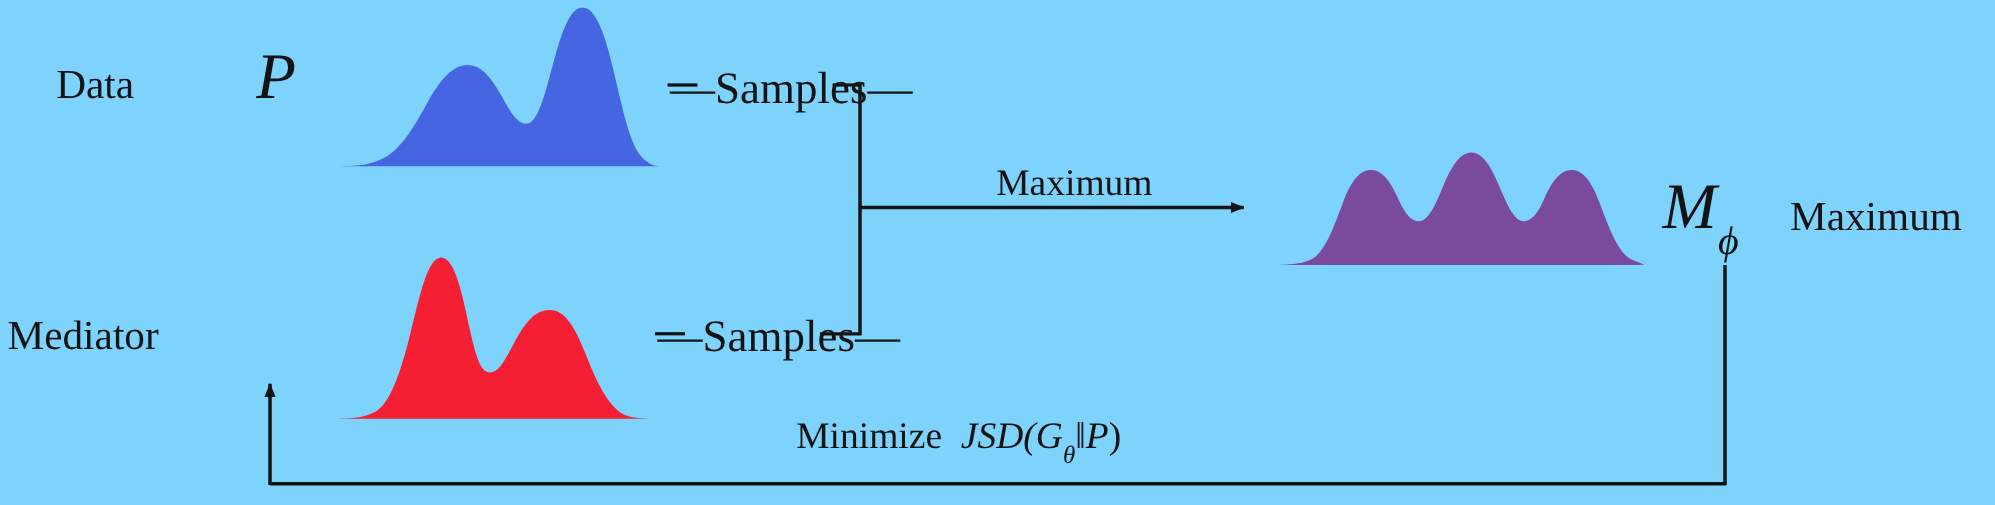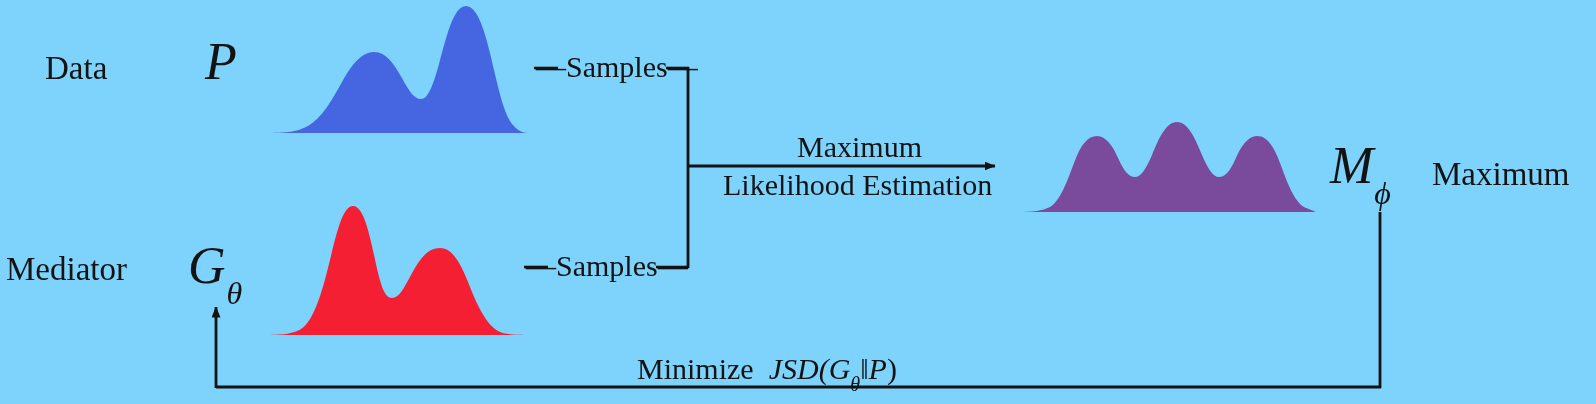--- a/index.html
+++ b/index.html
@@ -29,21 +29,21 @@
   .lbl-role   { font-size: 33px; }
   .lbl-sym    { font-size: 52px; font-style: italic; }
   .lbl-sym .sub {
     font-size: 32px;
     font-style: italic;
     vertical-align: sub;
     position: relative;
     top: 10px;
     left: 1px;
   }
-  .lbl-edge   { font-size: 30px; }
+  .lbl-edge   { font-size: 36px; }
   .lbl-edge-2 { font-size: 30px; }
   .lbl-bottom { font-size: 30px; }
   .lbl-bottom .math { font-style: italic; }
   .lbl-bottom .math .sub {
     font-size: 20px;
     vertical-align: sub;
     position: relative;
     top: 5px;
   }
   .lbl-bottom .upr { font-style: normal; }
@@ -127,32 +127,28 @@
 
     <line x1="216" y1="388" x2="216" y2="307" stroke="#131313" stroke-width="2.8" marker-end="url(#arrowhead-up)"></line>
   </svg>
 
   <div class="abs lbl lbl-role" style="left:45px; top:52px;">Data</div>
   <div class="abs lbl lbl-sym" style="left:205px; top:36px;">
     <span>P</span><span class="sub"></span>
   </div>
 
   <div class="abs lbl lbl-role" style="left:6px; top:253px;">Mediator</div>
-  <div class="abs lbl lbl-sym" style="left:188px; top:240px;">
-    <span>G</span><span class="sub">θ</span>
-  </div>
 
   <div class="abs lbl lbl-sym" style="left:1330px; top:140px;text-align:right;">
     <span>M</span><span class="sub">ϕ</span>
   </div>
   <div class="abs lbl lbl-role" style="left:1432px; top:158px;">Maximum</div>
 
   <div class="abs lbl lbl-edge" style="left:536px; top:52px;">—Samples—</div>
   <div class="abs lbl lbl-edge" style="left:526px; top:251px;">—Samples—</div>
 
   <div class="abs lbl lbl-edge-2" style="left:797px; top:132px;">Maximum</div>
-  <div class="abs lbl lbl-edge-2" style="left:723px; top:170px;">Likelihood Estimation</div>
 
-  <div class="abs lbl lbl-bottom" style="left:637px; top:354px;">
+  <div class="abs lbl lbl-bottom" style="left:637px; top:334px;">
     <span>Minimize</span><span>&nbsp;&nbsp;</span><span class="math"><span>JSD(</span><span>G</span><span class="sub">θ</span><span class="upr">‖</span><span>P</span><span class="upr">)</span></span>
   </div>
 
 </div>
 
 </body></html>

